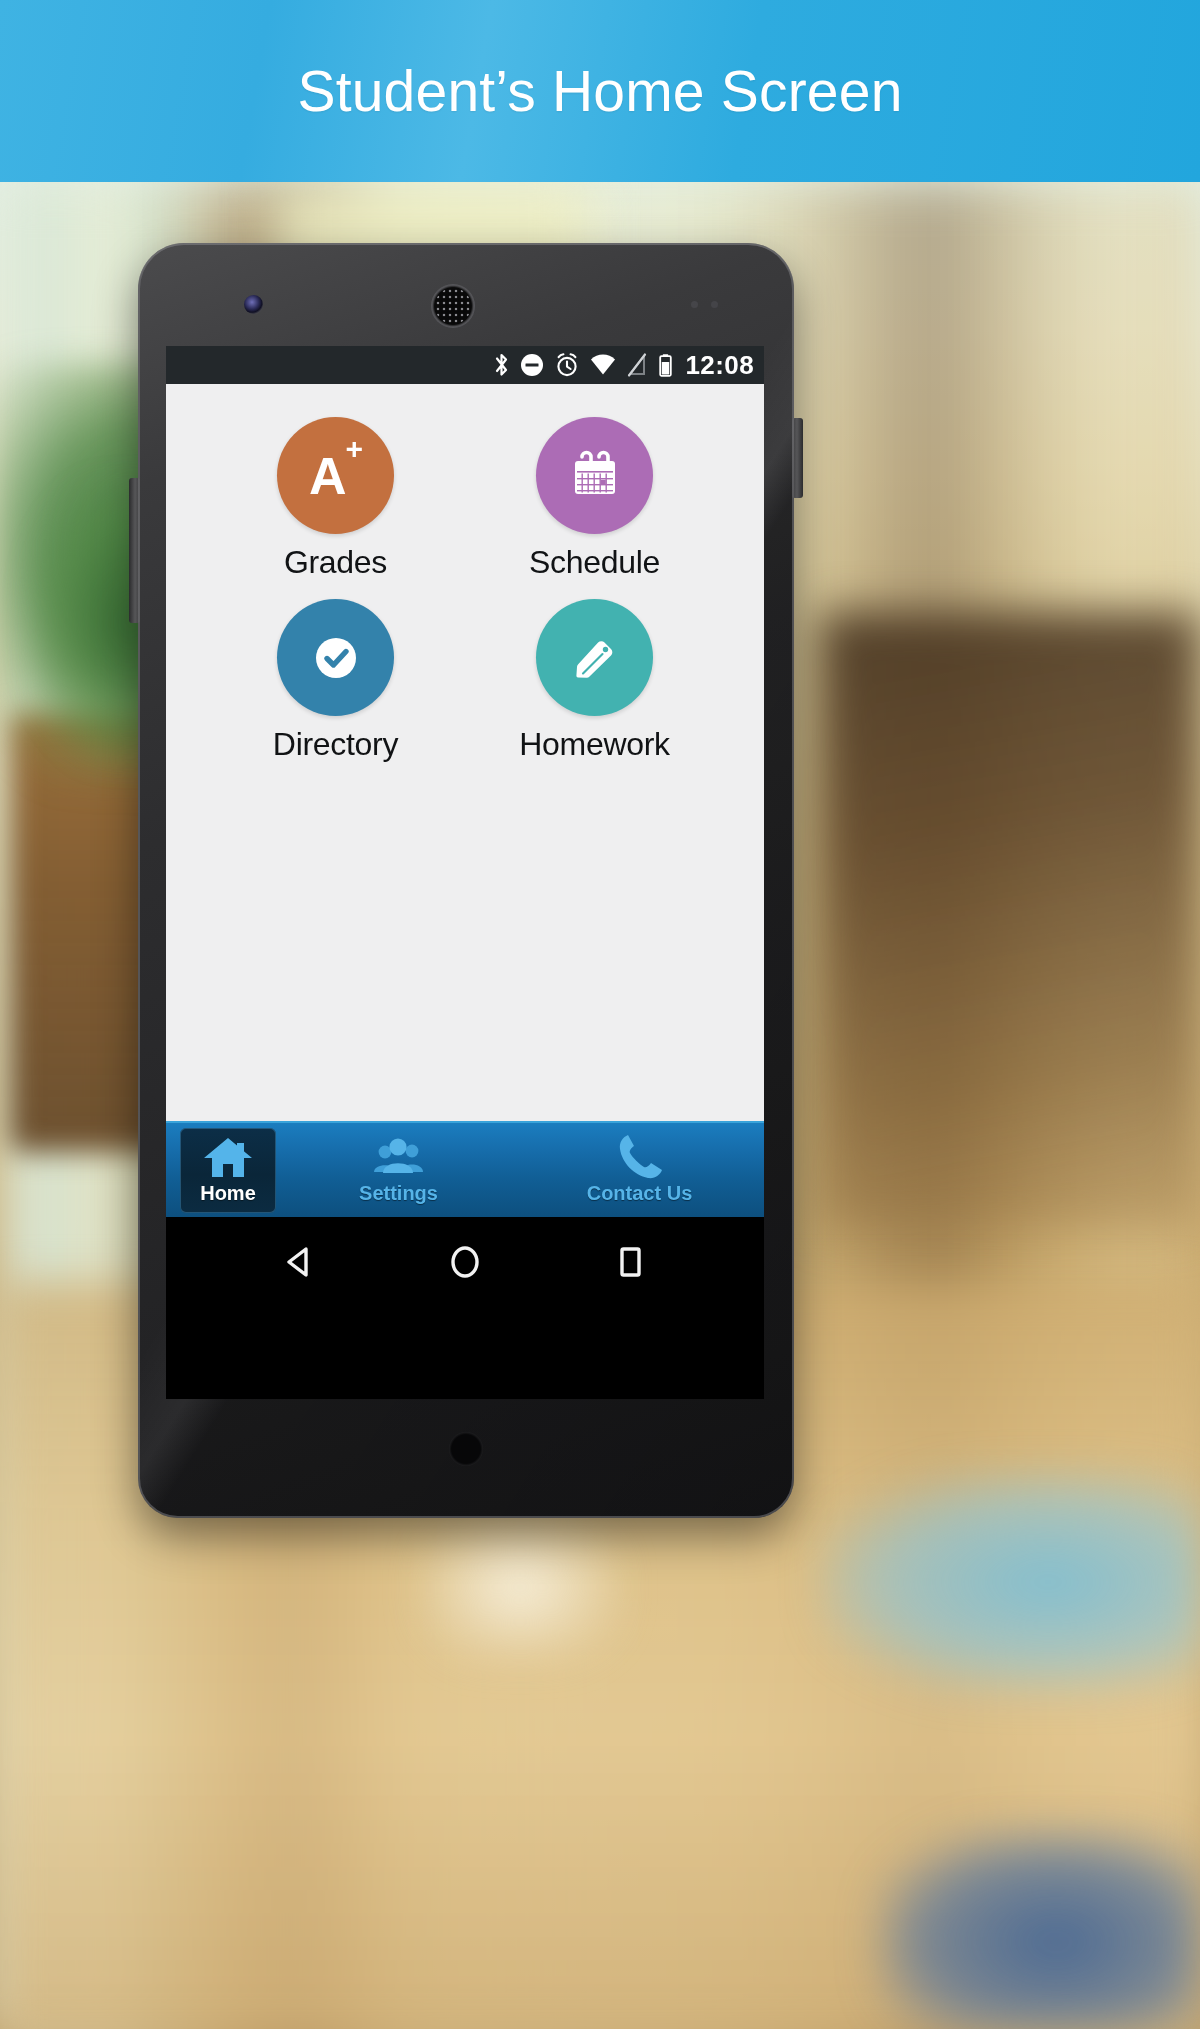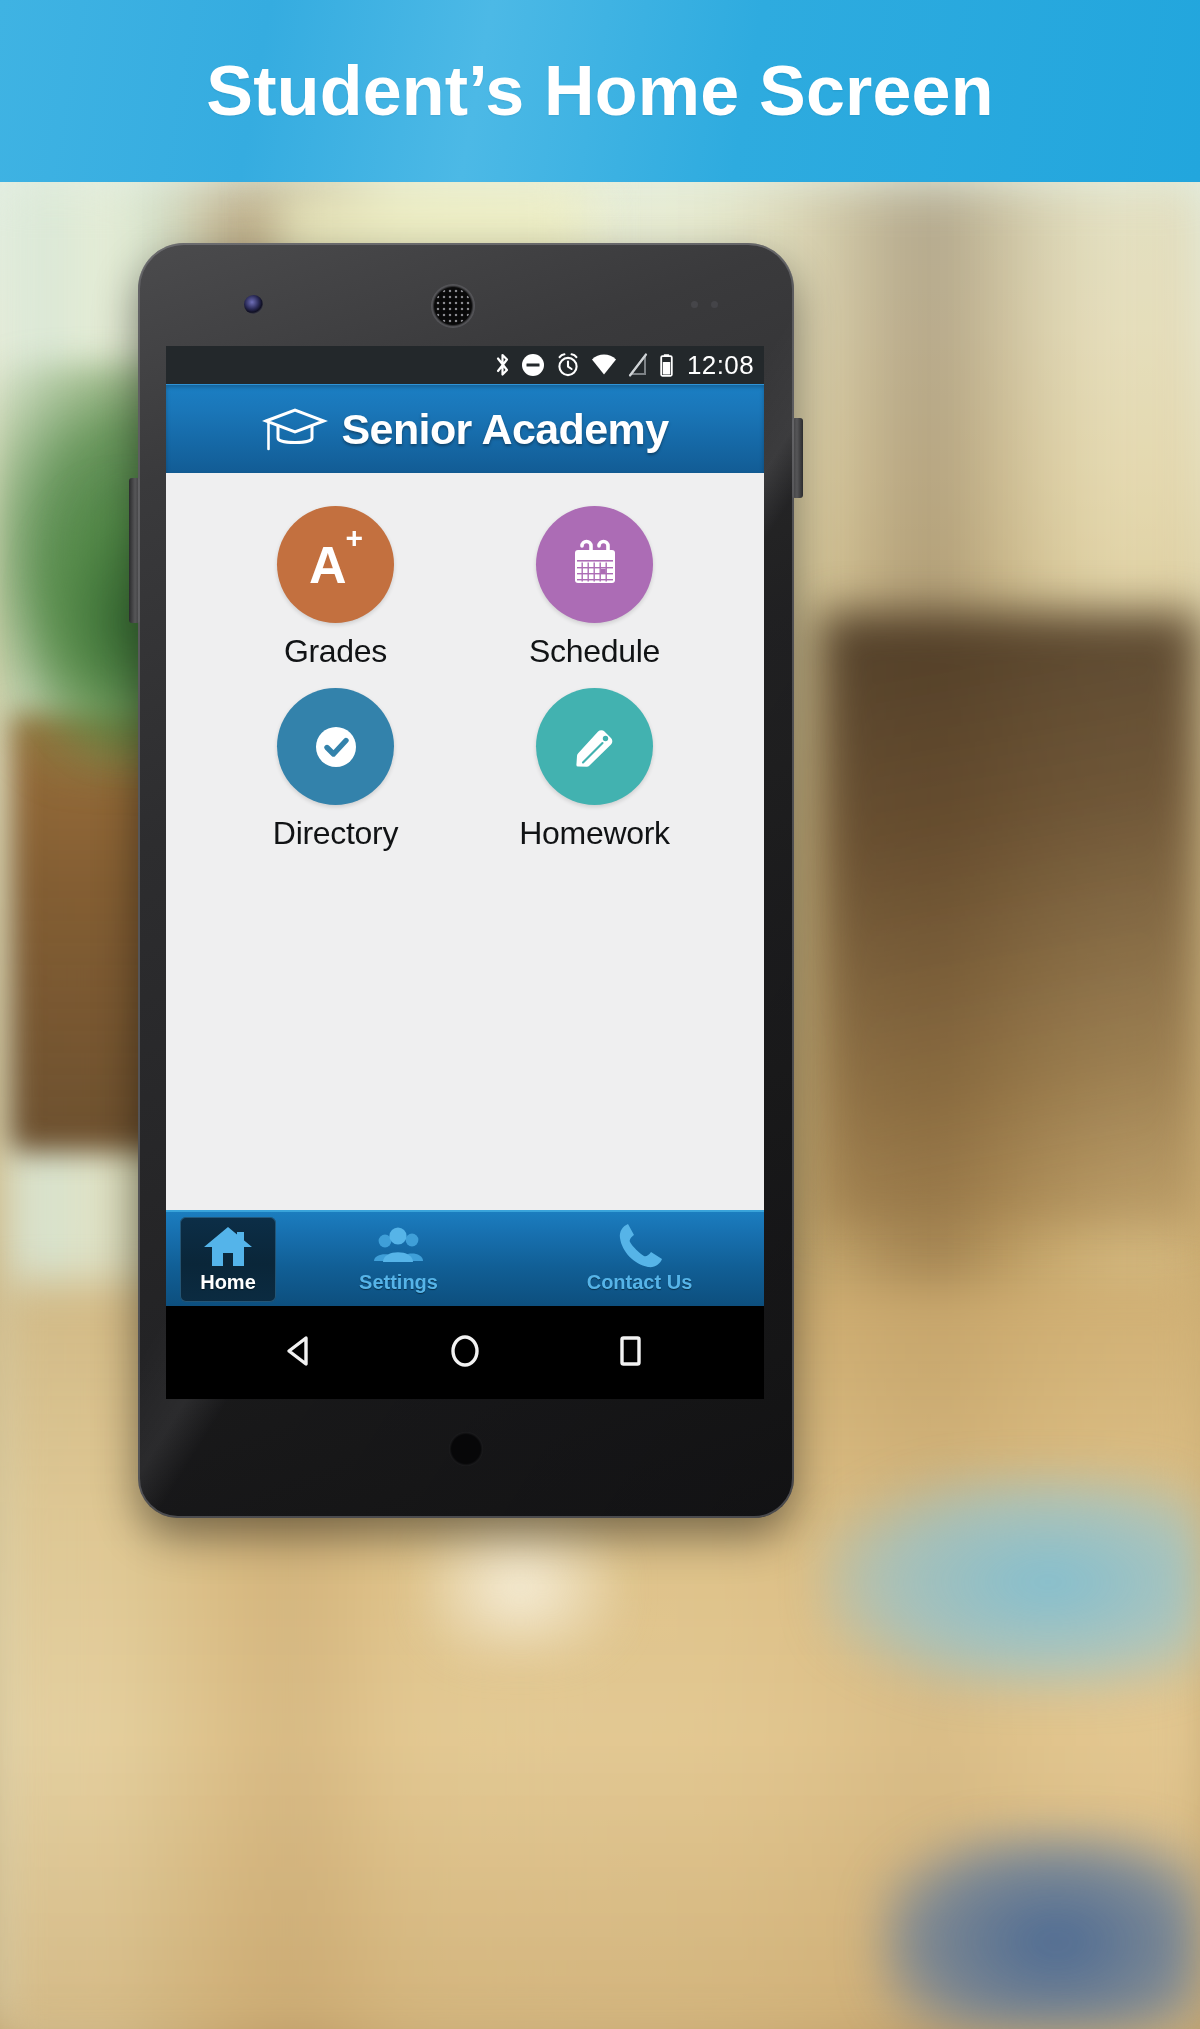--- a/index.html
+++ b/index.html
@@ -20,22 +20,22 @@
     width: 1200px;
     height: 182px;
     background: linear-gradient(100deg, #3fb3e3 0%, #35ace0 22%, #4cb9e6 40%, #2eabdf 62%, #22a6dd 100%);
     display: flex;
     align-items: center;
     justify-content: center;
     overflow: hidden;
   }
   .banner-title {
     color: #ffffff;
-    font-size: 70px;
-    font-weight: 700;
+    font-size: 57px;
+    font-weight: 400;
     letter-spacing: 0.2px;
     text-shadow: 0 1px 2px rgba(0,0,0,0.08);
     white-space: nowrap;
   }
 
   
   .bg-photo {
     position: absolute;
     left: 0; top: 182px;
     width: 1200px;
@@ -245,21 +245,21 @@
     display: flex;
     align-items: center;
     justify-content: flex-end;
     padding-right: 10px;
     gap: 9px;
   }
   .sb-icon { display: block; }
   .sb-time {
     color: #ffffff;
     font-size: 26px;
-    font-weight: 400;
+    font-weight: 700;
     letter-spacing: 0.4px;
     margin-left: 3px;
     line-height: 1;
   }
 
   
   .app-header {
     height: 89px;
     background: linear-gradient(180deg, #1b7fc4 0%, #1a76b8 30%, #166aa8 62%, #125c95 100%);
     display: flex;
@@ -426,28 +426,20 @@
         <path d="M3 23.5 L19 2.5" stroke="#cfd3d6" stroke-width="2.2" stroke-linecap="round"></path>
       </svg>
       <svg class="sb-icon" width="17" height="26" viewBox="0 0 17 26">
         <rect x="5.8" y="2.2" width="5.4" height="2.2" rx="0.5" fill="#ffffff"></rect>
         <rect x="3.2" y="4.2" width="10.6" height="19.6" rx="1.2" fill="none" stroke="#ffffff" stroke-width="1.8"></rect>
         <rect x="4.8" y="10" width="7.4" height="12.4" rx="0.6" fill="#ffffff"></rect>
       </svg>
       <span class="sb-time">12:08</span>
     </div>
 
-    <div class="app-header">
-      <svg width="66" height="50" viewBox="0 0 66 50">
-        <path d="M4 17 L33 6 L62 17 L33 28 Z" fill="none" stroke="#ffffff" stroke-width="3"></path>
-        <path d="M16 22 L16 34 C16 40 50 40 50 34 L50 22" fill="none" stroke="#ffffff" stroke-width="3" stroke-linecap="round"></path>
-        <path d="M6.5 18.5 L6.5 45" fill="none" stroke="#ffffff" stroke-width="2.6" stroke-linecap="round"></path>
-      </svg>
-      <span class="app-title">Senior Academy</span>
-    </div>
 
     <div class="app-content">
       <div class="tile-grid">
 
         <div class="tile">
           <div class="tile-circle" style="background:#c3703f;">
             <span class="grade-text">A<sup>+</sup></span>
           </div>
           <div class="tile-label">Grades</div>
         </div>

